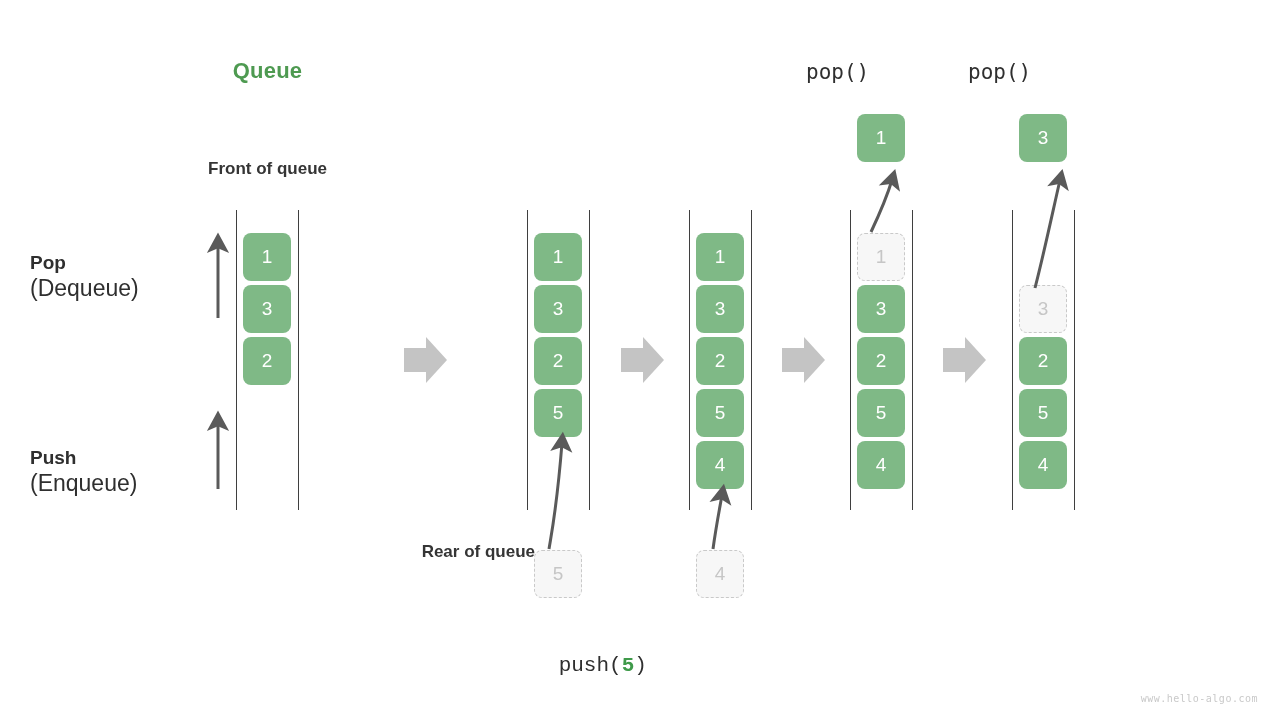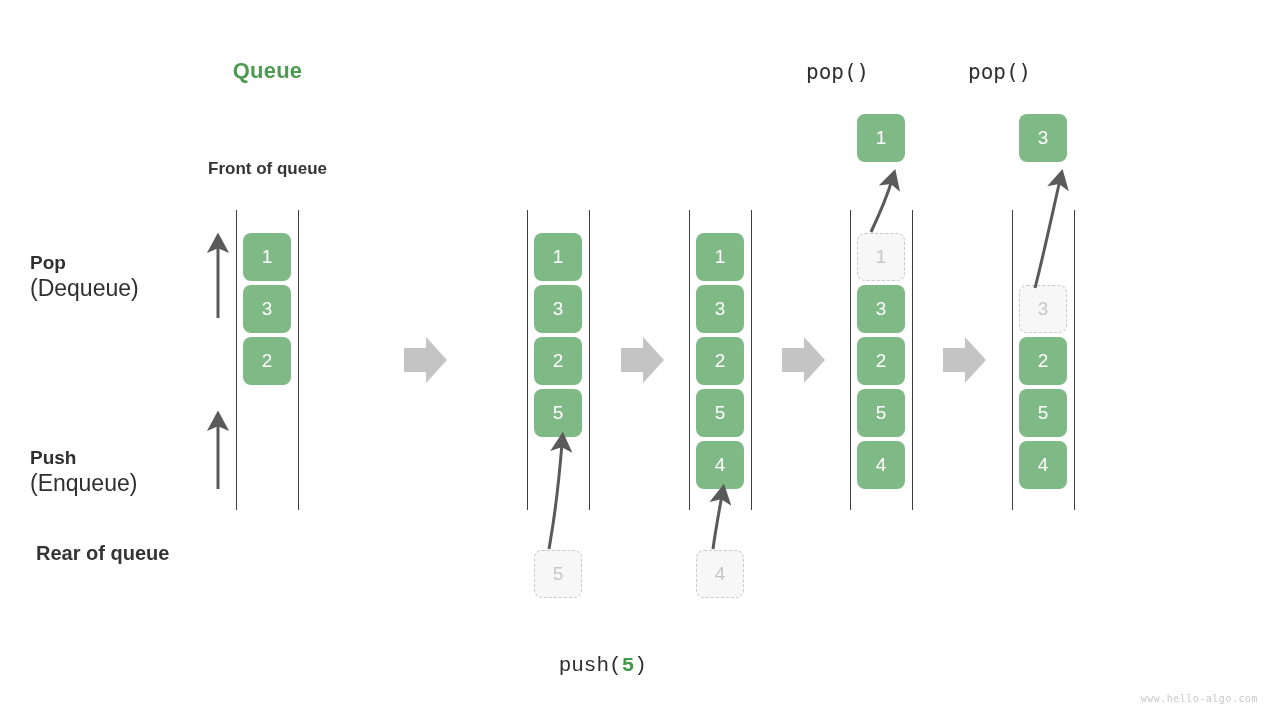--- a/index.html
+++ b/index.html
@@ -42,25 +42,24 @@
     text-align: center;
     font-size: 17px;
     font-weight: bold;
     color: #353535;
   }
   .label-rear {
     position: absolute;
     left: 0;
     top: 542px;
     width: 535px;
-    text-align: left;
-    font-size: 20px;
+    text-align: right;
+    font-size: 17px;
     font-weight: bold;
     color: #353535;
-    margin-left: 36px;
   }
 
   .op-group {
     position: absolute;
     text-align: left;
     color: #2f2f2f;
     line-height: 1.2;
   }
   .op-group .op-main {
     font-size: 19px;

